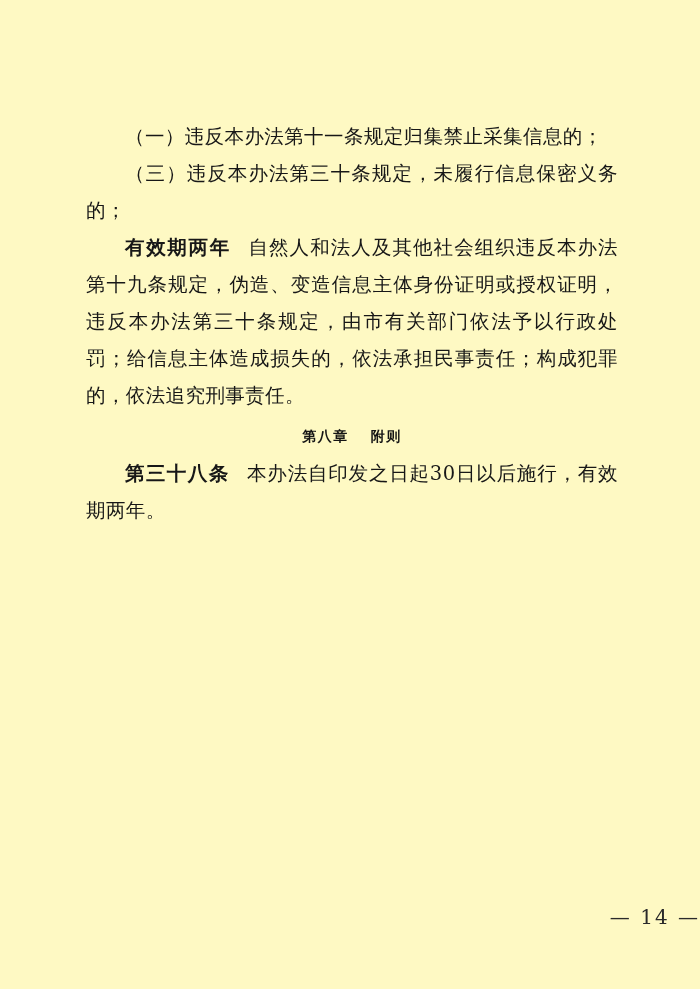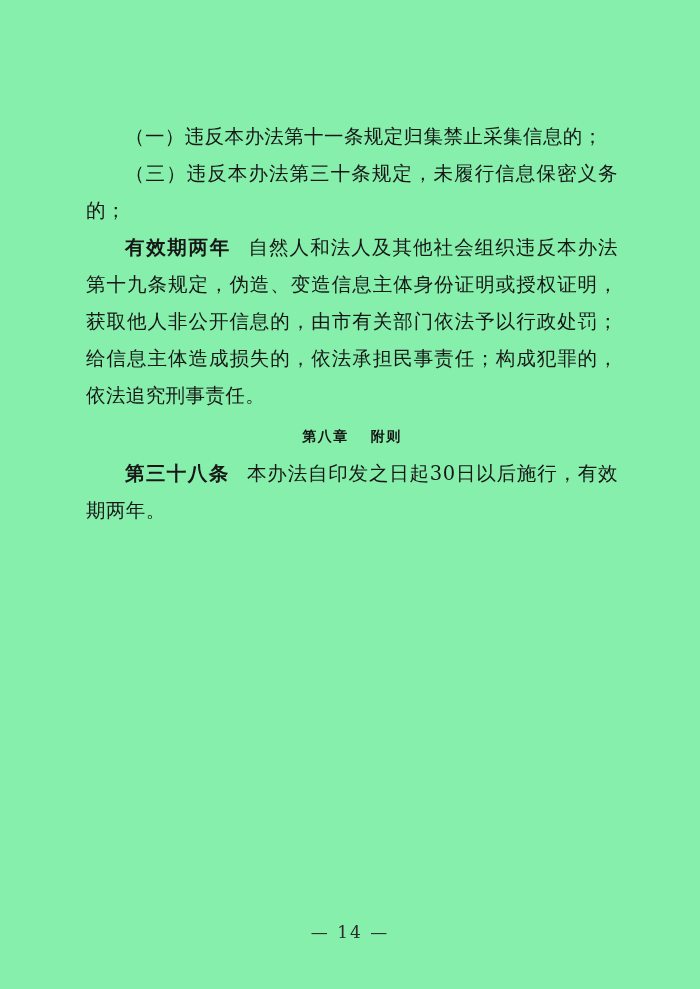--- a/index.html
+++ b/index.html
@@ -13,21 +13,21 @@
     font-family: "DejaVu Serif", serif;
     position: relative;
     overflow: hidden;
   }
   .page {
     position: absolute;
     left: 0;
     top: 0;
     width: 700px;
     height: 989px;
-    background: #86efac;
+    background: #fef9c3;
   }
   .content {
     position: absolute;
     left: 86px;
     top: 118px;
     width: 532px;
   }
   .para {
     font-size: 19.5px;
     line-height: 37px;
@@ -57,39 +57,39 @@
     letter-spacing: 1.5px;
     margin: 4px 0 0 0;
   }
   .chapter-gap {
     display: inline-block;
     width: 22px;
   }
   .footer {
     position: absolute;
     left: 0;
-    bottom: 47px;
+    bottom: 60px;
     width: 700px;
-    text-align: center;
-    font-size: 17px;
+    text-align: right;
+    font-size: 20px;
     color: #2a2a2a;
     letter-spacing: 2px;
     font-family: "DejaVu Serif", serif;
   }
 </style>
 </head>
 <body>
 
 <div class="page">
   <div class="content">
 
     <p class="para indent">（一）违反本办法第十一条规定归集禁止采集信息的；</p>
     <p class="para indent">（三）违反本办法第三十条规定，未履行信息保密义务的；</p>
 
-    <p class="para indent"><span class="article-label">有效期两年</span><span class="gap"></span><span>自然人和法人及其他社会组织违反本办法第十九条规定，伪造、变造信息主体身份证明或授权证明，获取他人非公开信息的，由市有关部门依法予以行政处罚；给信息主体造成损失的，依法承担民事责任；构成犯罪的，依法追究刑事责任。</span></p>
+    <p class="para indent"><span class="article-label">有效期两年</span><span class="gap"></span><span>自然人和法人及其他社会组织违反本办法第十九条规定，伪造、变造信息主体身份证明或授权证明，违反本办法第三十条规定，由市有关部门依法予以行政处罚；给信息主体造成损失的，依法承担民事责任；构成犯罪的，依法追究刑事责任。</span></p>
 
     <p class="chapter-title"><span>第八章</span><span class="chapter-gap"></span><span>附则</span></p>
 
     <p class="para indent"><span class="article-label">第三十八条</span><span class="gap"></span><span>本办法自印发之日起30日以后施行，有效期两年。</span></p>
 
   </div>
 
   <div class="footer">— 14 —</div>
 </div>
 

